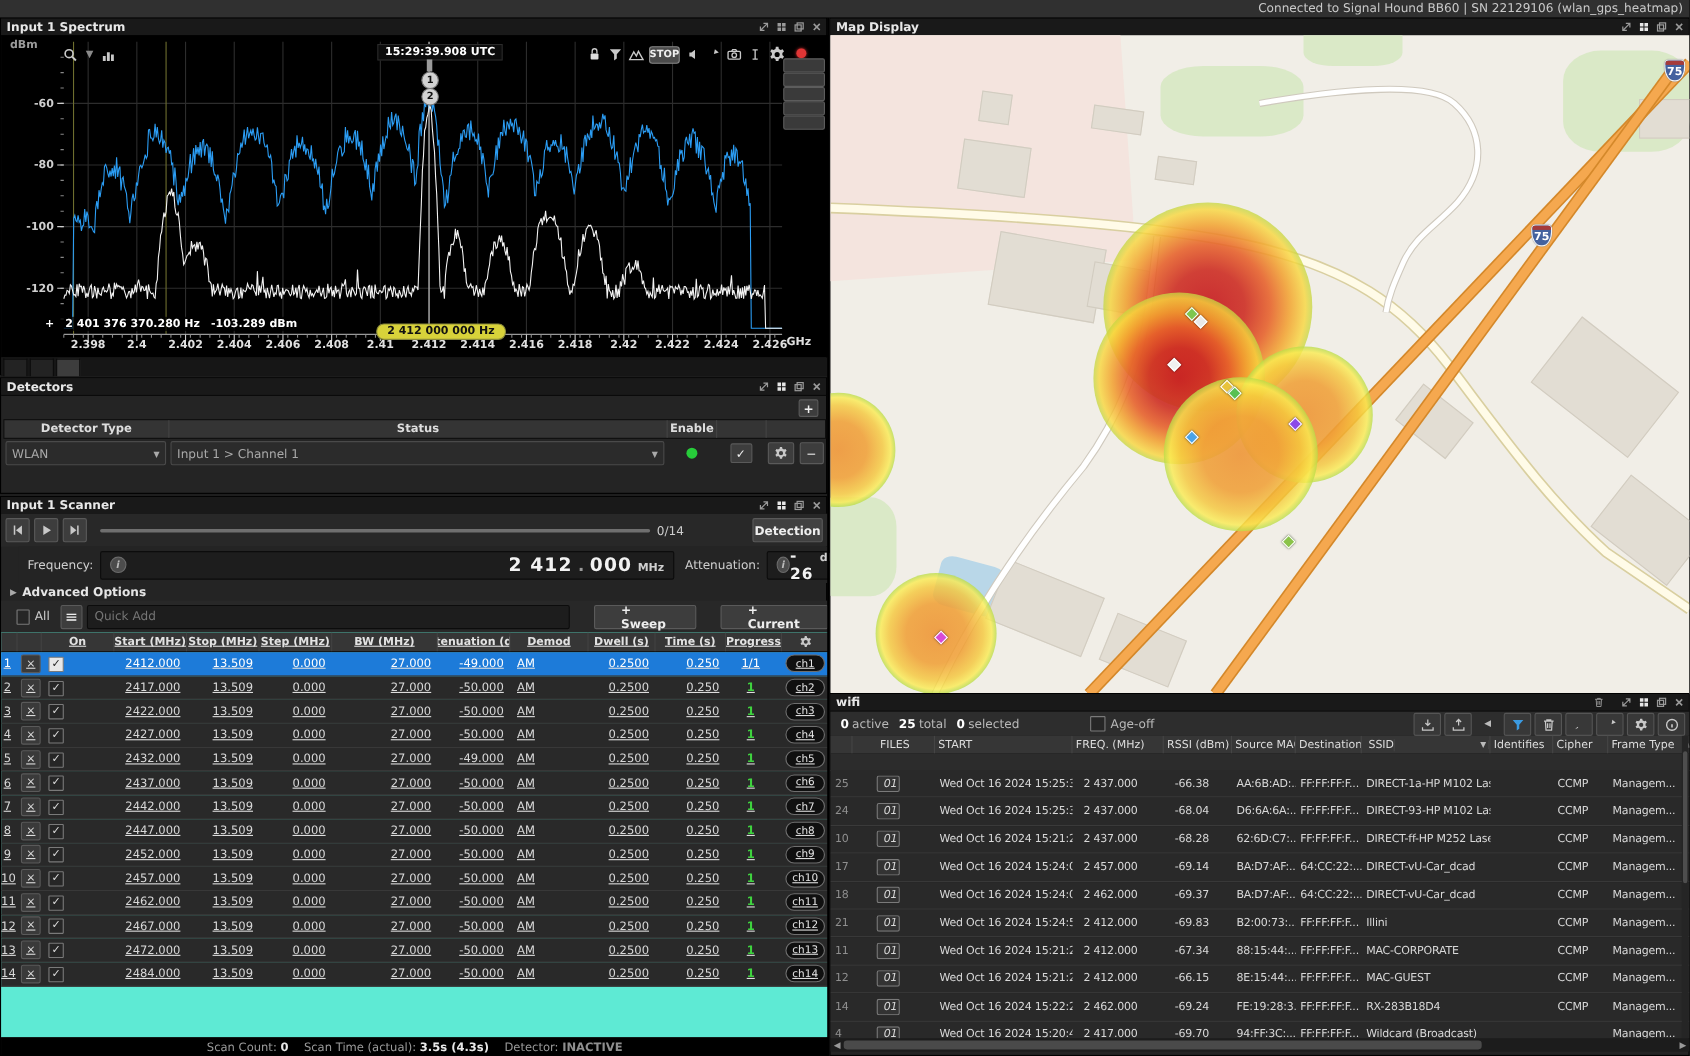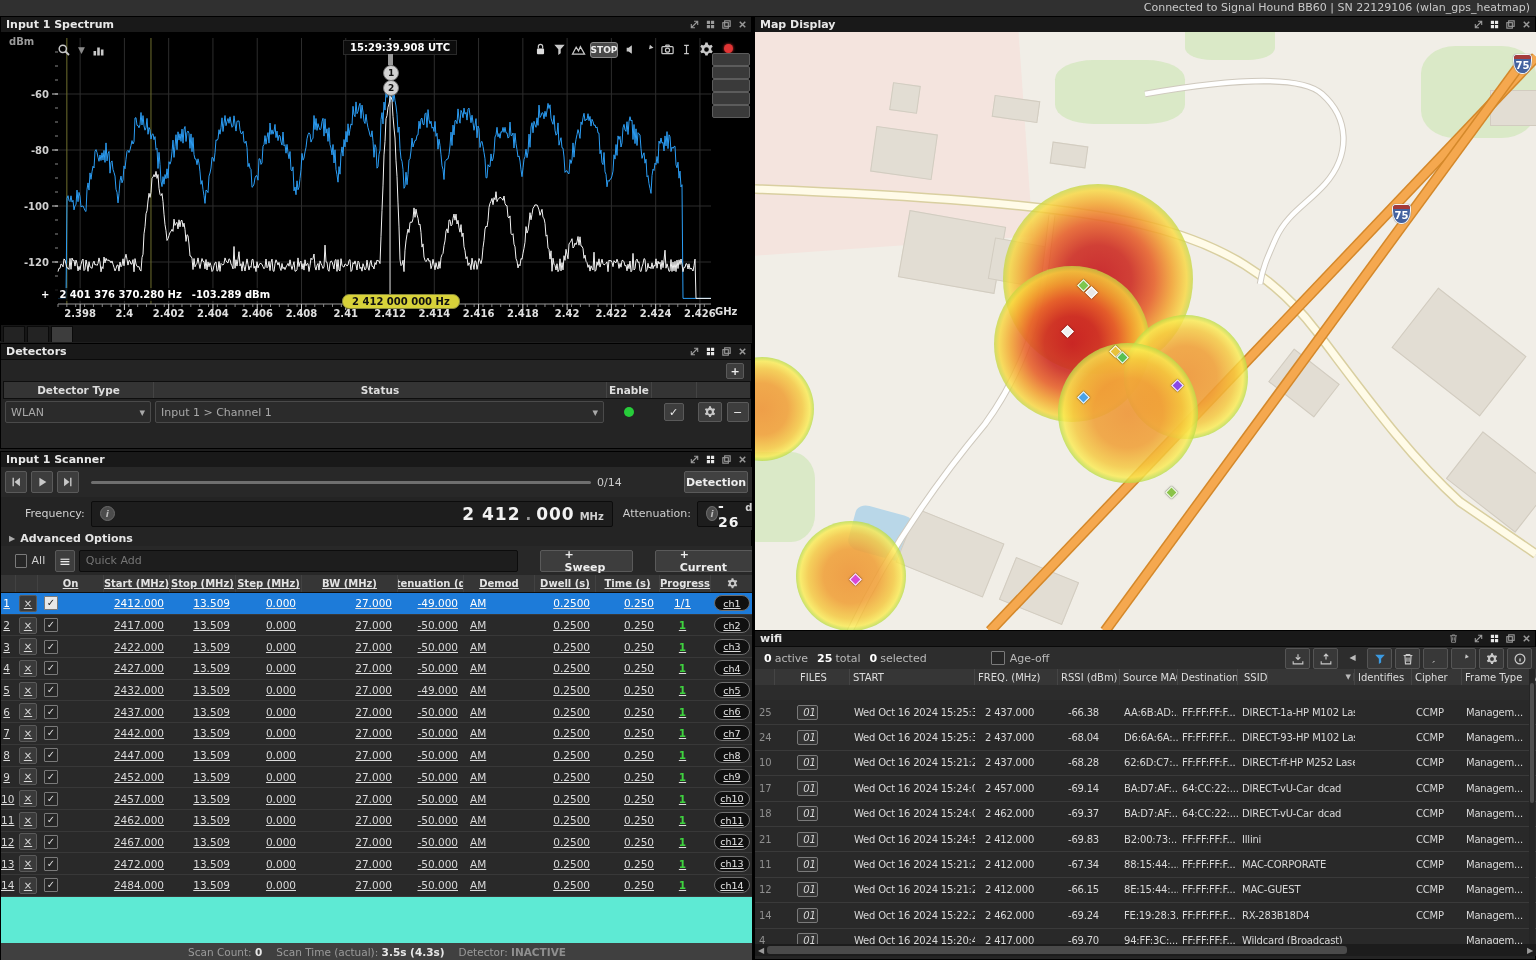--- a/index.html
+++ b/index.html
@@ -72,21 +72,21 @@
   .shead span{display:flex;align-items:center;justify-content:center;font-weight:bold;color:#e2e2e2;font-size:10px;overflow:hidden;white-space:nowrap;border-right:1px solid #424242;}
   .scanrow{display:grid;grid-template-columns:15px 22px 66px 66px 66px 66px 96px 66px 71px 61px 64px 51px 42px;height:20.7px;background:#292929;border-bottom:1px solid #383838;align-items:center;}
   .scanrow .c{padding-right:6px;text-align:right;color:#d8d8d8;font-size:10.5px;overflow:hidden;white-space:nowrap;}
   .scanrow .l{text-align:left;padding-left:6px;}
   .scanrow.selected{background:#1d7bd9;}
   .scanrow.selected .c{color:#fff;}
   .scanrow.selected .cb{background:#e8e8e8;color:#222;}
   .xbtn{width:16px;height:15px;background:#3a3a3a;border:1px solid #5a5a5a;border-radius:2px;color:#ddd;font-size:10px;display:flex;align-items:center;justify-content:center;margin-left:3px;}
   .chpill{width:34px;height:14px;background:#101010;border:1px solid #6f6f6f;border-radius:8px;color:#e5e5e5;font-size:9.5px;display:flex;align-items:center;justify-content:center;margin:0 auto;}
   .pgreen{color:#3fd33f !important;font-weight:bold;}
-  #scanstatus{position:absolute;left:0;top:491px;width:752px;height:18px;background:#404040;display:flex;align-items:center;justify-content:center;gap:14px;color:#9a9a9a;font-size:10.5px;}
+  #scanstatus{position:absolute;left:0;top:491px;width:752px;height:18px;background:#000000;display:flex;align-items:center;justify-content:center;gap:14px;color:#9a9a9a;font-size:10.5px;}
   #scanstatus b{color:#e8e8e8;}
   
   #map-panel{left:754px;top:16px;width:782px;height:614px;}
   #map{position:absolute;left:0;top:15px;width:781px;height:599px;background:#f1eee7;overflow:hidden;}
   .zone{position:absolute;}
   .bld{position:absolute;background:#e2ddd3;border:1px solid #d2ccc0;}
   .green{position:absolute;background:#d7e8c3;border-radius:30%;opacity:.9;}
   .water{position:absolute;background:#b9d7e8;border-radius:20%;}
   .blob{position:absolute;border-radius:50%;}
   .blob.red{background:radial-gradient(circle,rgba(198,28,33,.92) 0%,rgba(205,45,35,.9) 25%,rgba(230,95,40,.88) 42%,rgba(242,160,45,.85) 55%,rgba(248,215,60,.8) 66%,rgba(160,215,70,.75) 74%,rgba(70,200,190,.7) 81%,rgba(45,70,215,.7) 88%,rgba(45,70,215,0) 95%);}

